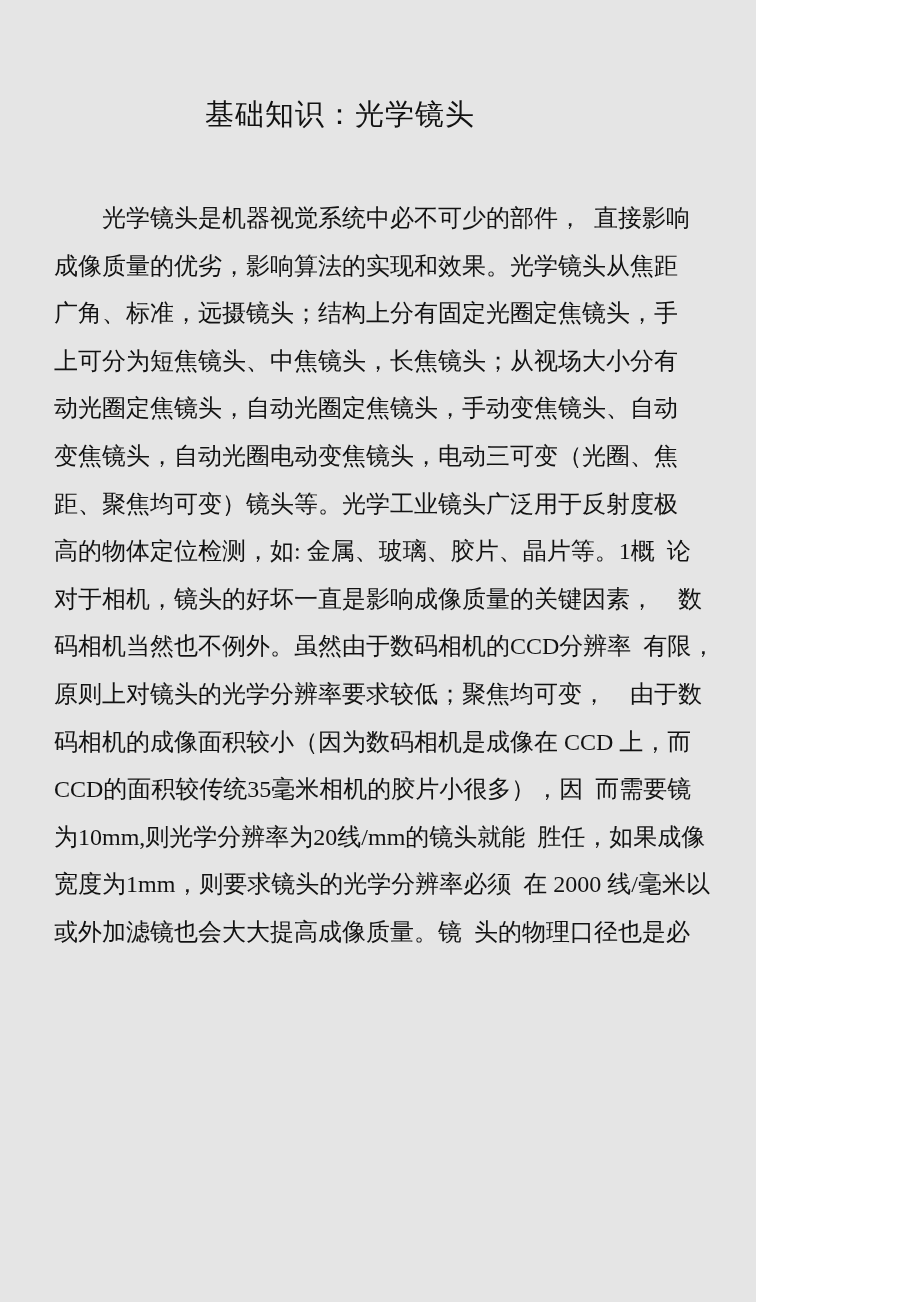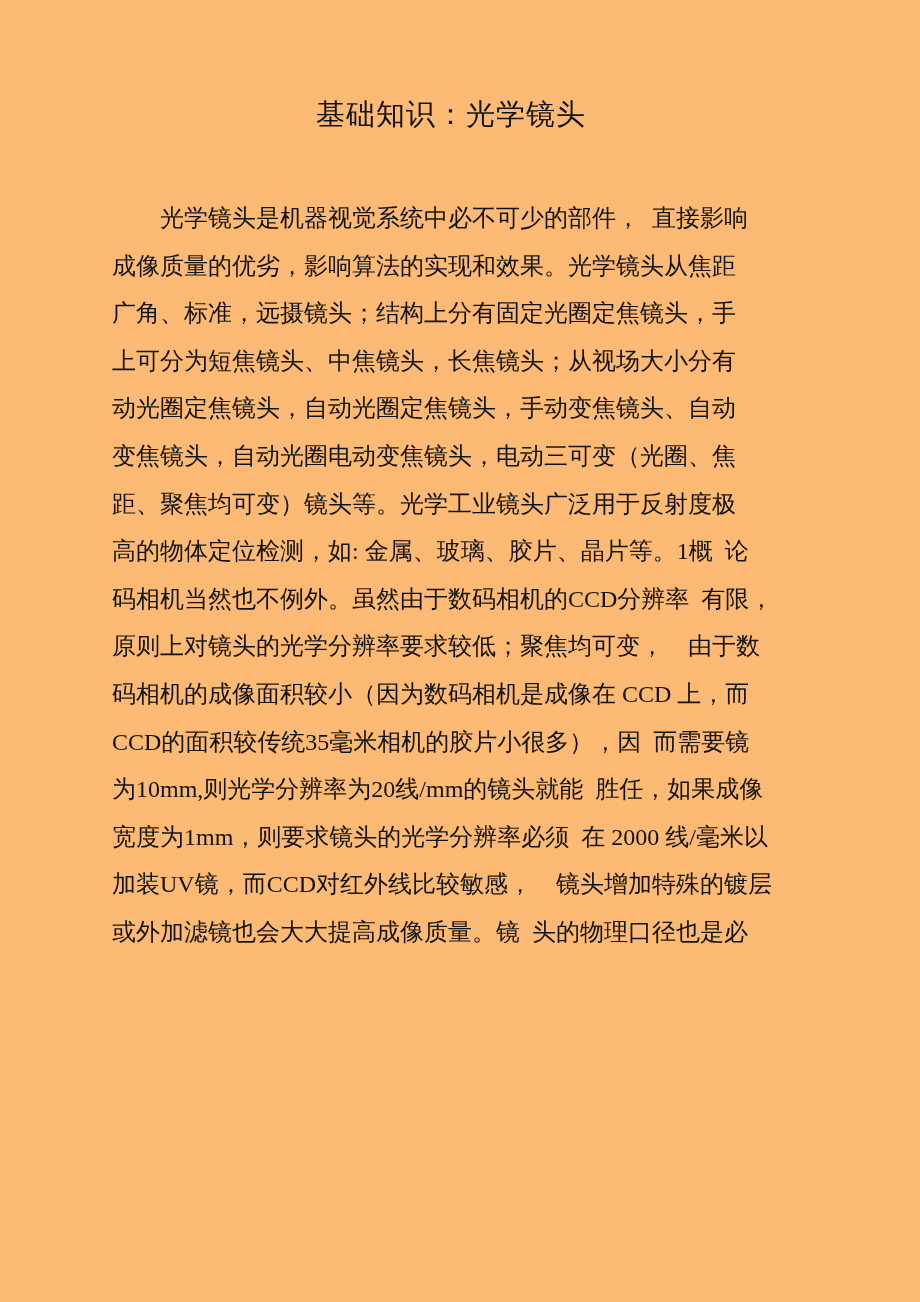--- a/index.html
+++ b/index.html
@@ -9,24 +9,24 @@
   }
   body {
     width: 920px;
     height: 1302px;
     overflow: hidden;
     font-family: "Liberation Serif", "DejaVu Serif", serif;
     color: #121212;
   }
   .page {
     box-sizing: border-box;
-    width: 920px;
+    width: 756px;
     height: 1302px;
-    padding: 95px 82px 40px 112px;
-    background: #fdba74;
+    padding: 95px 82px 40px 54px;
+    background: #e5e5e5;
   }
   .doc-title {
     margin: 0 0 60px 0;
     padding-right: 48px; 
     font-size: 29px;
     font-weight: normal;
     text-align: center;
     letter-spacing: 1px;
     white-space: pre;
   }
@@ -49,23 +49,23 @@
 
   <div class="paragraph">
     <div class="text-line">　　光学镜头是机器视觉系统中必不可少的部件，  直接影响</div>
     <div class="text-line">成像质量的优劣，影响算法的实现和效果。光学镜头从焦距</div>
     <div class="text-line">广角、标准，远摄镜头；结构上分有固定光圈定焦镜头，手</div>
     <div class="text-line">上可分为短焦镜头、中焦镜头，长焦镜头；从视场大小分有</div>
     <div class="text-line">动光圈定焦镜头，自动光圈定焦镜头，手动变焦镜头、自动</div>
     <div class="text-line">变焦镜头，自动光圈电动变焦镜头，电动三可变（光圈、焦</div>
     <div class="text-line">距、聚焦均可变）镜头等。光学工业镜头广泛用于反射度极</div>
     <div class="text-line">高的物体定位检测，如: 金属、玻璃、胶片、晶片等。1概  论</div>
+    <div class="text-line">对于相机，镜头的好坏一直是影响成像质量的关键因素，    数</div>
     <div class="text-line">码相机当然也不例外。虽然由于数码相机的CCD分辨率  有限，</div>
     <div class="text-line">原则上对镜头的光学分辨率要求较低；聚焦均可变，    由于数</div>
     <div class="text-line">码相机的成像面积较小（因为数码相机是成像在 CCD 上，而</div>
     <div class="text-line">CCD的面积较传统35毫米相机的胶片小很多），因  而需要镜</div>
     <div class="text-line">为10mm,则光学分辨率为20线/mm的镜头就能  胜任，如果成像</div>
     <div class="text-line">宽度为1mm，则要求镜头的光学分辨率必须  在 2000 线/毫米以</div>
-    <div class="text-line">加装UV镜，而CCD对红外线比较敏感，    镜头增加特殊的镀层</div>
     <div class="text-line">或外加滤镜也会大大提高成像质量。镜  头的物理口径也是必</div>
   </div>
 
 </div>
 
 </body></html>

